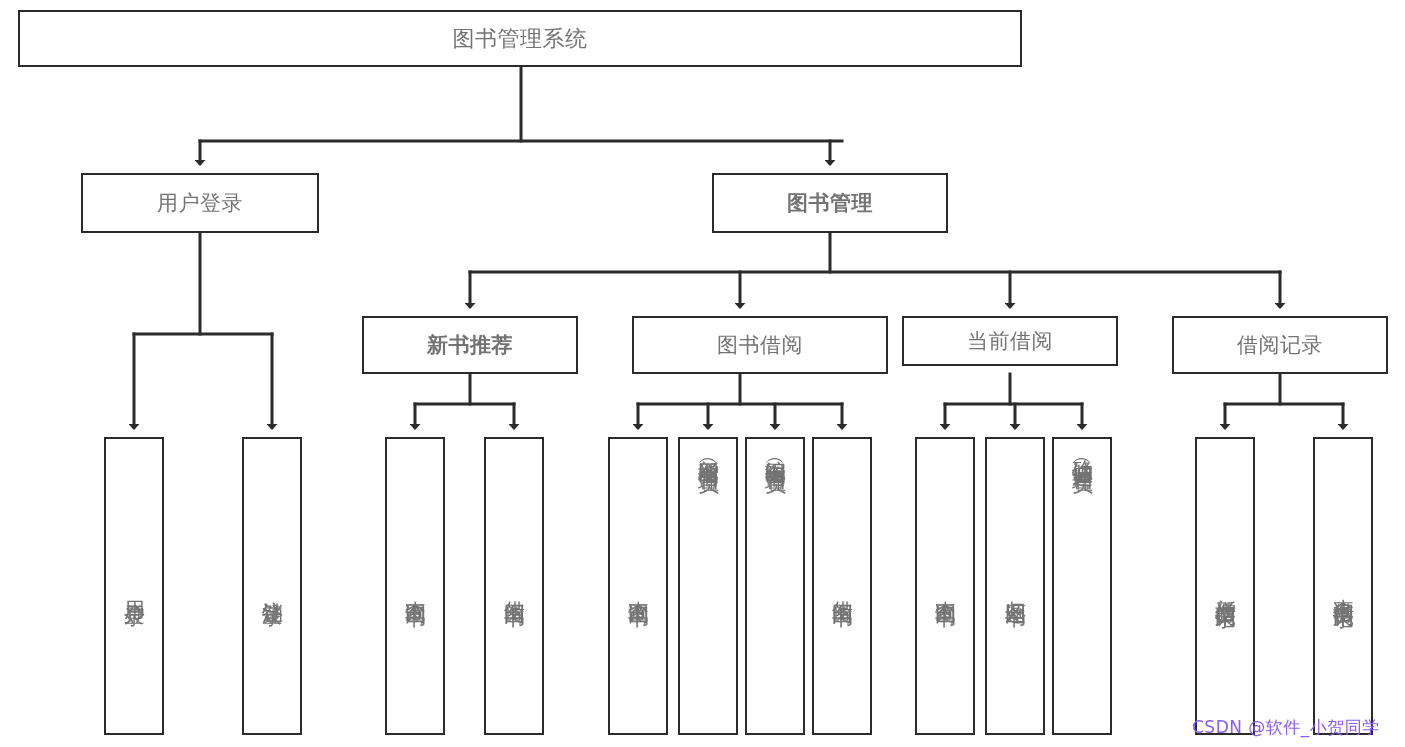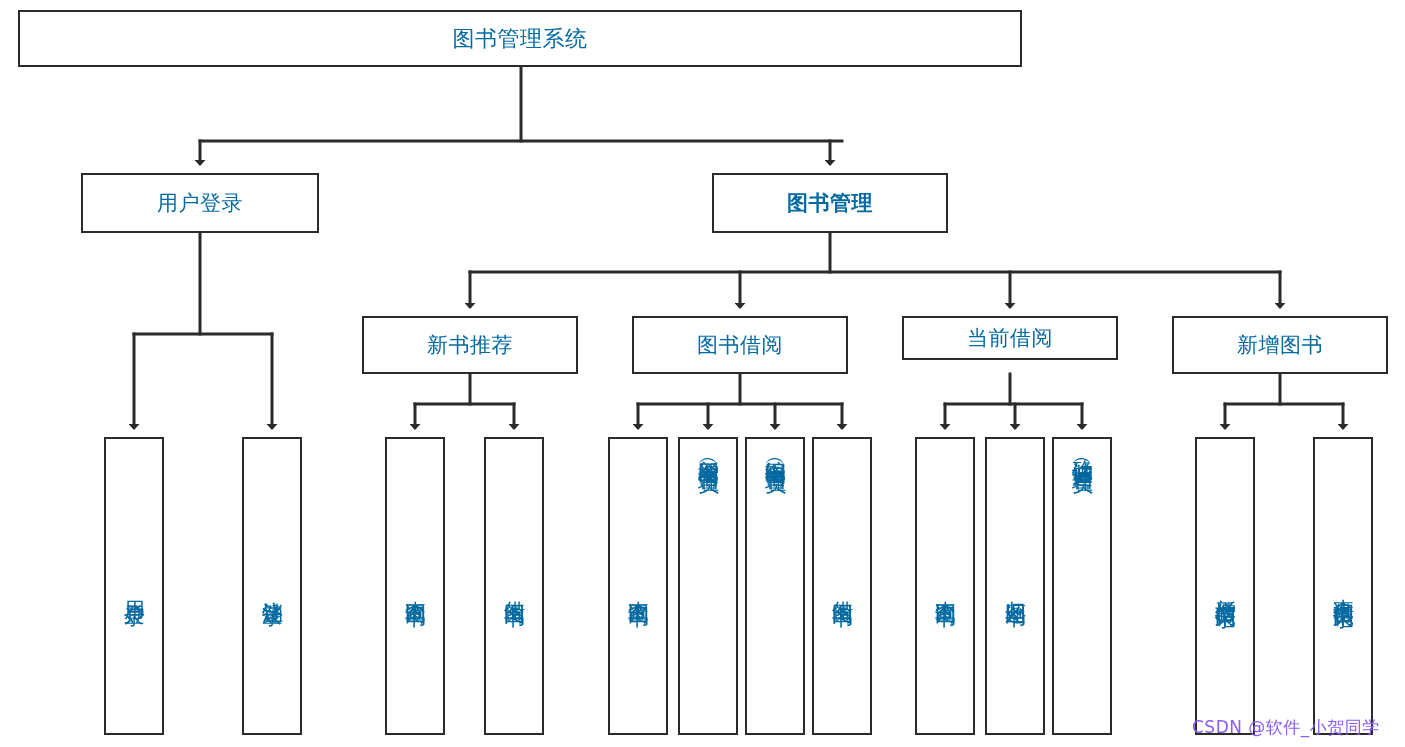--- a/index.html
+++ b/index.html
@@ -32,21 +32,21 @@
     position: absolute;
     box-sizing: border-box;
     background: #ffffff;
     border: 2px solid #2b2b2b;
     display: flex;
     align-items: center;
     justify-content: center;
     overflow: hidden;
   }
   .node-label {
-    color: #0369a1;
+    color: #737373;
     white-space: pre;
     line-height: 1.18;
     text-align: center;
   }
   .node.horizontal .node-label {
     font-size: 21px;
     letter-spacing: 0.5px;
   }
   .node.root .node-label {
     font-size: 22px;
@@ -132,31 +132,31 @@
     <span class="node-label">图书管理系统</span>
   </div>
 
   <div class="node horizontal" style="left:81px; top:173px; width:238px; height:60px;">
     <span class="node-label">用户登录</span>
   </div>
   <div class="node horizontal" style="left:712px; top:173px; width:236px; height:60px;font-weight:bold;">
     <span class="node-label">图书管理</span>
   </div>
 
-  <div class="node horizontal" style="left:362px; top:316px; width:216px; height:58px;">
+  <div class="node horizontal" style="left:362px; top:316px; width:216px; height:58px;font-weight:bold;">
     <span class="node-label">新书推荐</span>
   </div>
-  <div class="node horizontal" style="left:632px; top:316px; width:216px; height:58px;">
+  <div class="node horizontal" style="left:632px; top:316px; width:256px; height:58px;">
     <span class="node-label">图书借阅</span>
   </div>
-  <div class="node horizontal" style="left:902px; top:316px; width:216px; height:44px;">
+  <div class="node horizontal" style="left:902px; top:316px; width:216px; height:50px;">
     <span class="node-label">当前借阅</span>
   </div>
   <div class="node horizontal" style="left:1172px; top:316px; width:216px; height:58px;">
-    <span class="node-label">新增图书</span>
+    <span class="node-label">借阅记录</span>
   </div>
 
   <div class="node vertical" style="left:104px; top:437px; width:60px; height:298px; align-items:center;">
     <span class="node-label">用户登录</span>
   </div>
   <div class="node vertical" style="left:242px; top:437px; width:60px; height:298px; align-items:center;">
     <span class="node-label">注销登录</span>
   </div>
 
   <div class="node vertical" style="left:385px; top:437px; width:60px; height:298px; align-items:center;">

